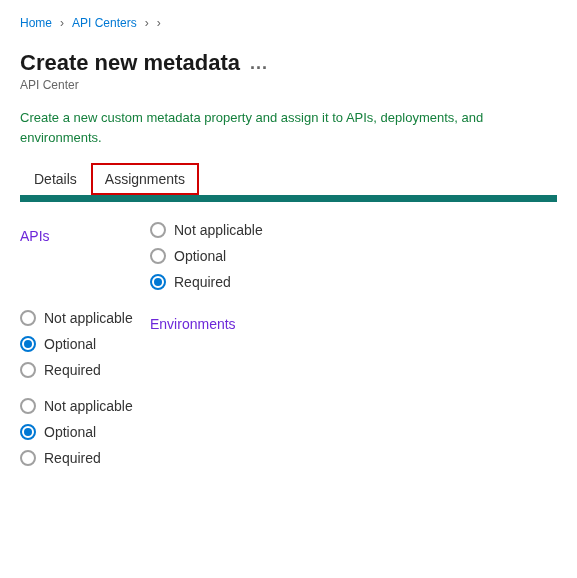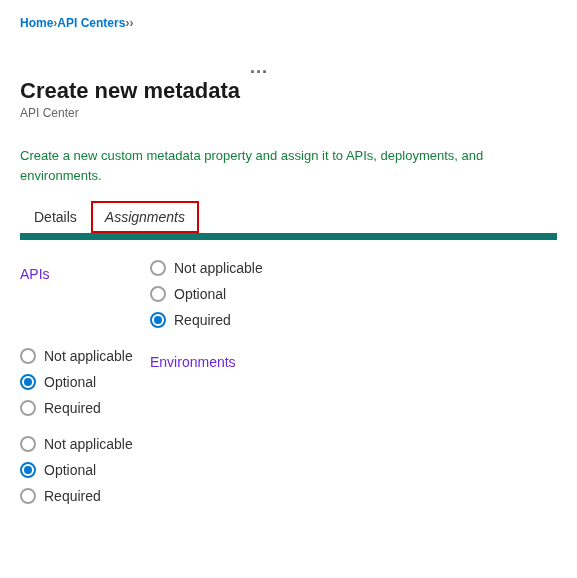--- a/index.html
+++ b/index.html
@@ -12,58 +12,56 @@
       font-size: 14px;
       background: #ffffff;
       color: #333333;
       width: 577px;
       min-height: 578px;
       padding: 16px 20px;
     }
     .breadcrumb {
       display: flex;
       align-items: center;
-      gap: 0;
+      gap: 8px;
       font-size: 12px;
       color: #0078d4;
-      margin-bottom: 0;
-      font-weight: bold;
+      margin-bottom: 20px;
     }
     .breadcrumb-separator {
       color: #666;
       font-size: 12px;
     }
     .breadcrumb a {
       color: #0078d4;
       text-decoration: none;
       cursor: pointer;
     }
     .page-header {
       display: flex;
       align-items: center;
       gap: 10px;
       margin-bottom: 2px;
     }
     .page-title {
       font-size: 22px;
       font-weight: 600;
       color: #1a1a1a;
-      margin-top: 48px;
     }
     .more-icon {
       color: #666;
       font-size: 18px;
       cursor: pointer;
       letter-spacing: 1px;
       font-weight: 700;
     }
     .subtitle {
       font-size: 12px;
       color: #666;
-      margin-bottom: 26px;
+      margin-bottom: 16px;
     }
     .description {
       font-size: 13px;
       color: #15803d;
       margin-bottom: 16px;
       line-height: 1.5;
     }
     .tabs {
       display: flex;
       border-bottom: 7px solid #0f766e;
@@ -77,21 +75,20 @@
       color: #333;
       border: none;
       background: none;
       position: relative;
       white-space: nowrap;
     }
     .tab.assignments-tab {
       border: 2px solid #d00000;
       color: #333;
       padding: 2px 12px;
-      font-style: italic;
     }
     .content-section {
       display: grid;
       grid-template-columns: 130px 1fr;
       gap: 0;
     }
     .section-label {
       font-size: 14px;
       color: #6d28d9;
       padding-top: 6px;

